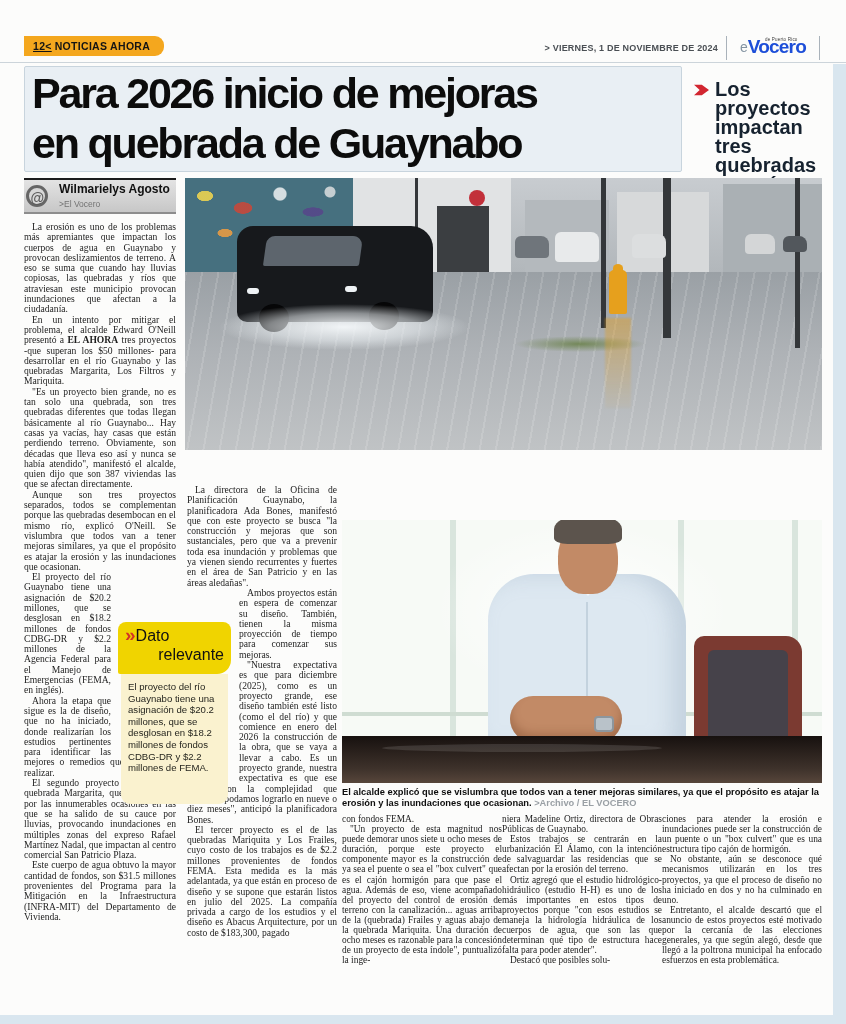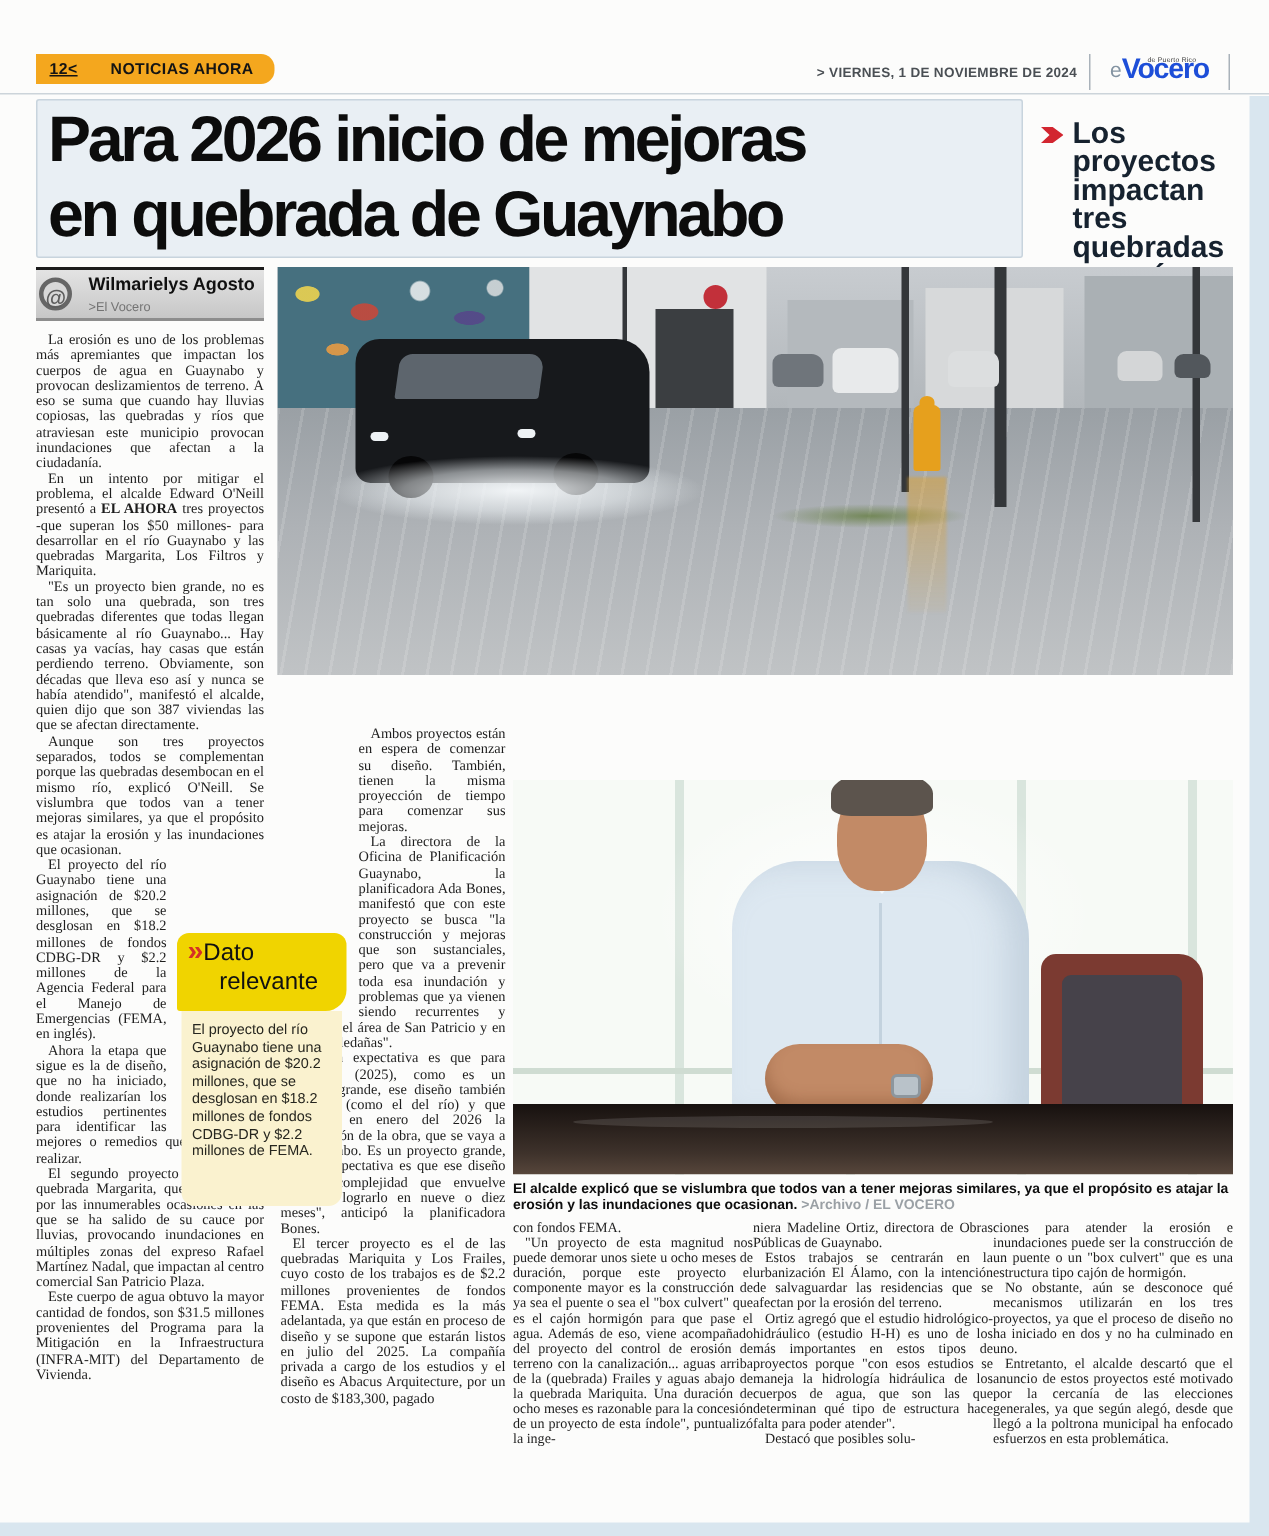--- a/index.html
+++ b/index.html
@@ -13,21 +13,21 @@
   .right-strip { position:absolute; right:0; top:64px; width:13px; height:960px; background:#d9e6ef; }
   .bottom-strip { position:absolute; left:0; bottom:0; width:846px; height:9px; background:#d9e6ef; }
 
   
   .masthead { position:absolute; left:24px; top:36px; width:798px; height:24px; }
   .section-badge {
     position:absolute; left:0; top:0; background:#f4a71e; color:#141414;
     font-size:10.5px; font-weight:bold; padding:4px 14px 4px 9px; letter-spacing:.3px;
     border-radius:0 9px 9px 0;
   }
-  .section-badge .pg { margin-right:22px;text-decoration:underline; }
+  .section-badge .pg { margin-right:3px;text-decoration:underline; }
   .date-line { position:absolute; right:104px; top:7px; font-size:9px; font-weight:bold; color:#4a4f54; letter-spacing:.2px; }
   .logo { position:absolute; right:2px; top:0; width:94px; height:24px; border-left:1px solid #a9b2ba; border-right:1px solid #a9b2ba; text-align:center; white-space:nowrap; }
   .logo .e { color:#8494a2; font-size:14px; vertical-align:1px; }
   .logo .v { color:#1d4ed8; font-size:19px; font-weight:bold; letter-spacing:-.8px; }
   .logo .tag { position:absolute; top:1px; left:38px; font-size:4.5px; color:#3a3a3a; letter-spacing:.2px; }
   .mast-rule { position:absolute; left:0; top:62px; width:846px; border-top:1px solid #ccd4da; }
 
   
   .headline-panel {
     position:absolute; left:24px; top:66px; width:658px; height:106px;
@@ -67,21 +67,21 @@
     position:absolute; left:2px; top:5px; width:22px; height:22px; border:3px solid #666;
     border-radius:50%; color:#5d5d5d; font-size:14px; font-weight:bold; font-style:italic;
     line-height:21px; text-align:center; background:#d8d8d8;
   }
   .byline .name { position:absolute; left:35px; top:4px; font-size:12px; font-weight:bold; color:#101010; }
   .byline .outlet { position:absolute; left:35px; top:19px; font-size:8.5px; color:#737373; }
 
   
   .dato { position:absolute; left:94px; top:444px; width:113px; height:182px; z-index:5; }
   .dato-head {
-    background:#f0d400; border-radius:8px 8px 14px 2px; padding:5px 19px 7px 7px; height:52px;
+    background:#f0d400; border-radius:8px 8px 14px 2px; padding:5px 7px 7px 7px; height:52px;
   }
   .dato-chev { color:#d43226; font-size:19px; font-weight:bold; line-height:14px; letter-spacing:-2px; margin-right:2px; }
   .dato-word1 { font-size:16px; color:#111; }
   .dato-word2 { display:block; text-align:right; font-size:16px; font-weight:normal; color:#111; margin-top:1px; }
   .dato-body {
     background:#faf2cf; margin:0 3px; padding:7px 7px; height:130px;
     font-size:9.6px; line-height:11.6px; color:#26261f; border-radius:0 0 9px 9px;
   }
 
   
@@ -244,22 +244,22 @@
       <div class="suv-wheel" style="left:22px;top:78px;"></div>
       <div class="suv-wheel" style="left:132px;top:76px;"></div>
       <div class="splash"></div>
     </div>
     <div class="hydrant-cap"></div>
     <div class="hydrant"></div>
     <div class="hydrant-refl"></div>
   </div>
 
   <div class="col" id="col2">
+    <p>La directora de la Oficina de Planificación Guaynabo, la planificadora Ada Bones, manifestó que con este proyecto se busca "la construcción y mejoras que son sustanciales, pero que va a prevenir toda esa inundación y problemas que ya vienen siendo recurrentes y fuertes en el área de San Patricio y en las áreas aledañas".</p>
     <p><span class="cut-l"></span><span>Ambos proyectos están en espera de comenzar su diseño. También, tienen la misma proyección de tiempo para comenzar sus mejoras.</span></p>
-    <p>La directora de la Oficina de Planificación Guaynabo, la planificadora Ada Bones, manifestó que con este proyecto se busca "la construcción y mejoras que son sustanciales, pero que va a prevenir toda esa inundación y problemas que ya vienen siendo recurrentes y fuertes en el área de San Patricio y en las áreas aledañas".</p>
     <p>"Nuestra expectativa es que para diciembre (2025), como es un proyecto grande, ese diseño también esté listo (como el del río) y que comience en enero del 2026 la construcción de la obra, que se vaya a llevar a cabo. Es un proyecto grande, nuestra expectativa es que ese diseño con la complejidad que envuelve podamos lograrlo en nueve o diez meses", anticipó la planificadora Bones.</p>
     <p>El tercer proyecto es el de las quebradas Mariquita y Los Frailes, cuyo costo de los trabajos es de $2.2 millones provenientes de fondos FEMA. Esta medida es la más adelantada, ya que están en proceso de diseño y se supone que estarán listos en julio del 2025. La compañía privada a cargo de los estudios y el diseño es Abacus Arquitecture, por un costo de $183,300, pagado</p>
   </div>
 
   <div class="dato">
     <div class="dato-head">
       <span class="dato-chev">»</span><span class="dato-word1">Dato</span>
       <span class="dato-word2">relevante</span>
     </div>
     <div class="dato-body">El proyecto del río Guaynabo tiene una asignación de $20.2 millones, que se desglosan en $18.2 millones de fondos CDBG-DR y $2.2 millones de FEMA.</div>

